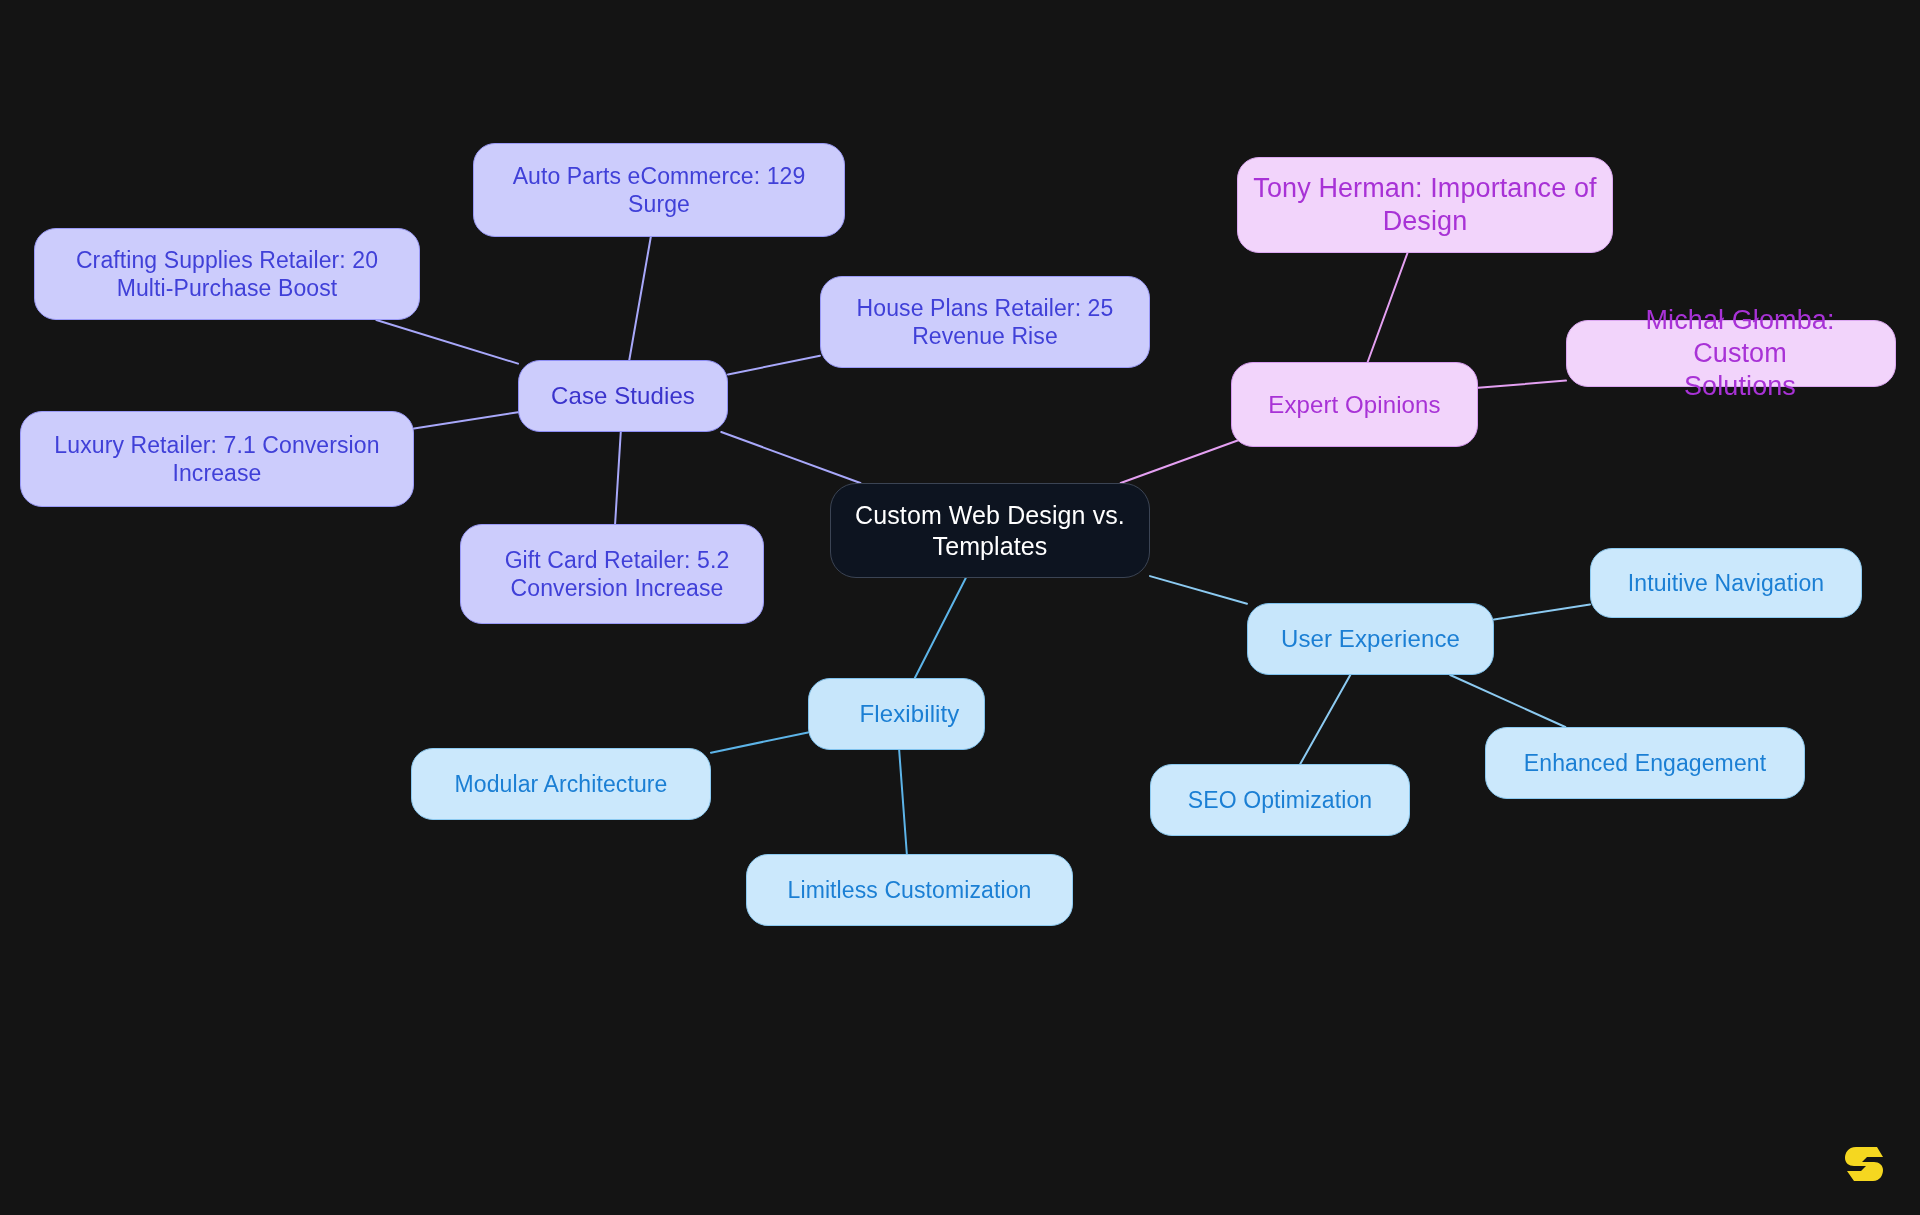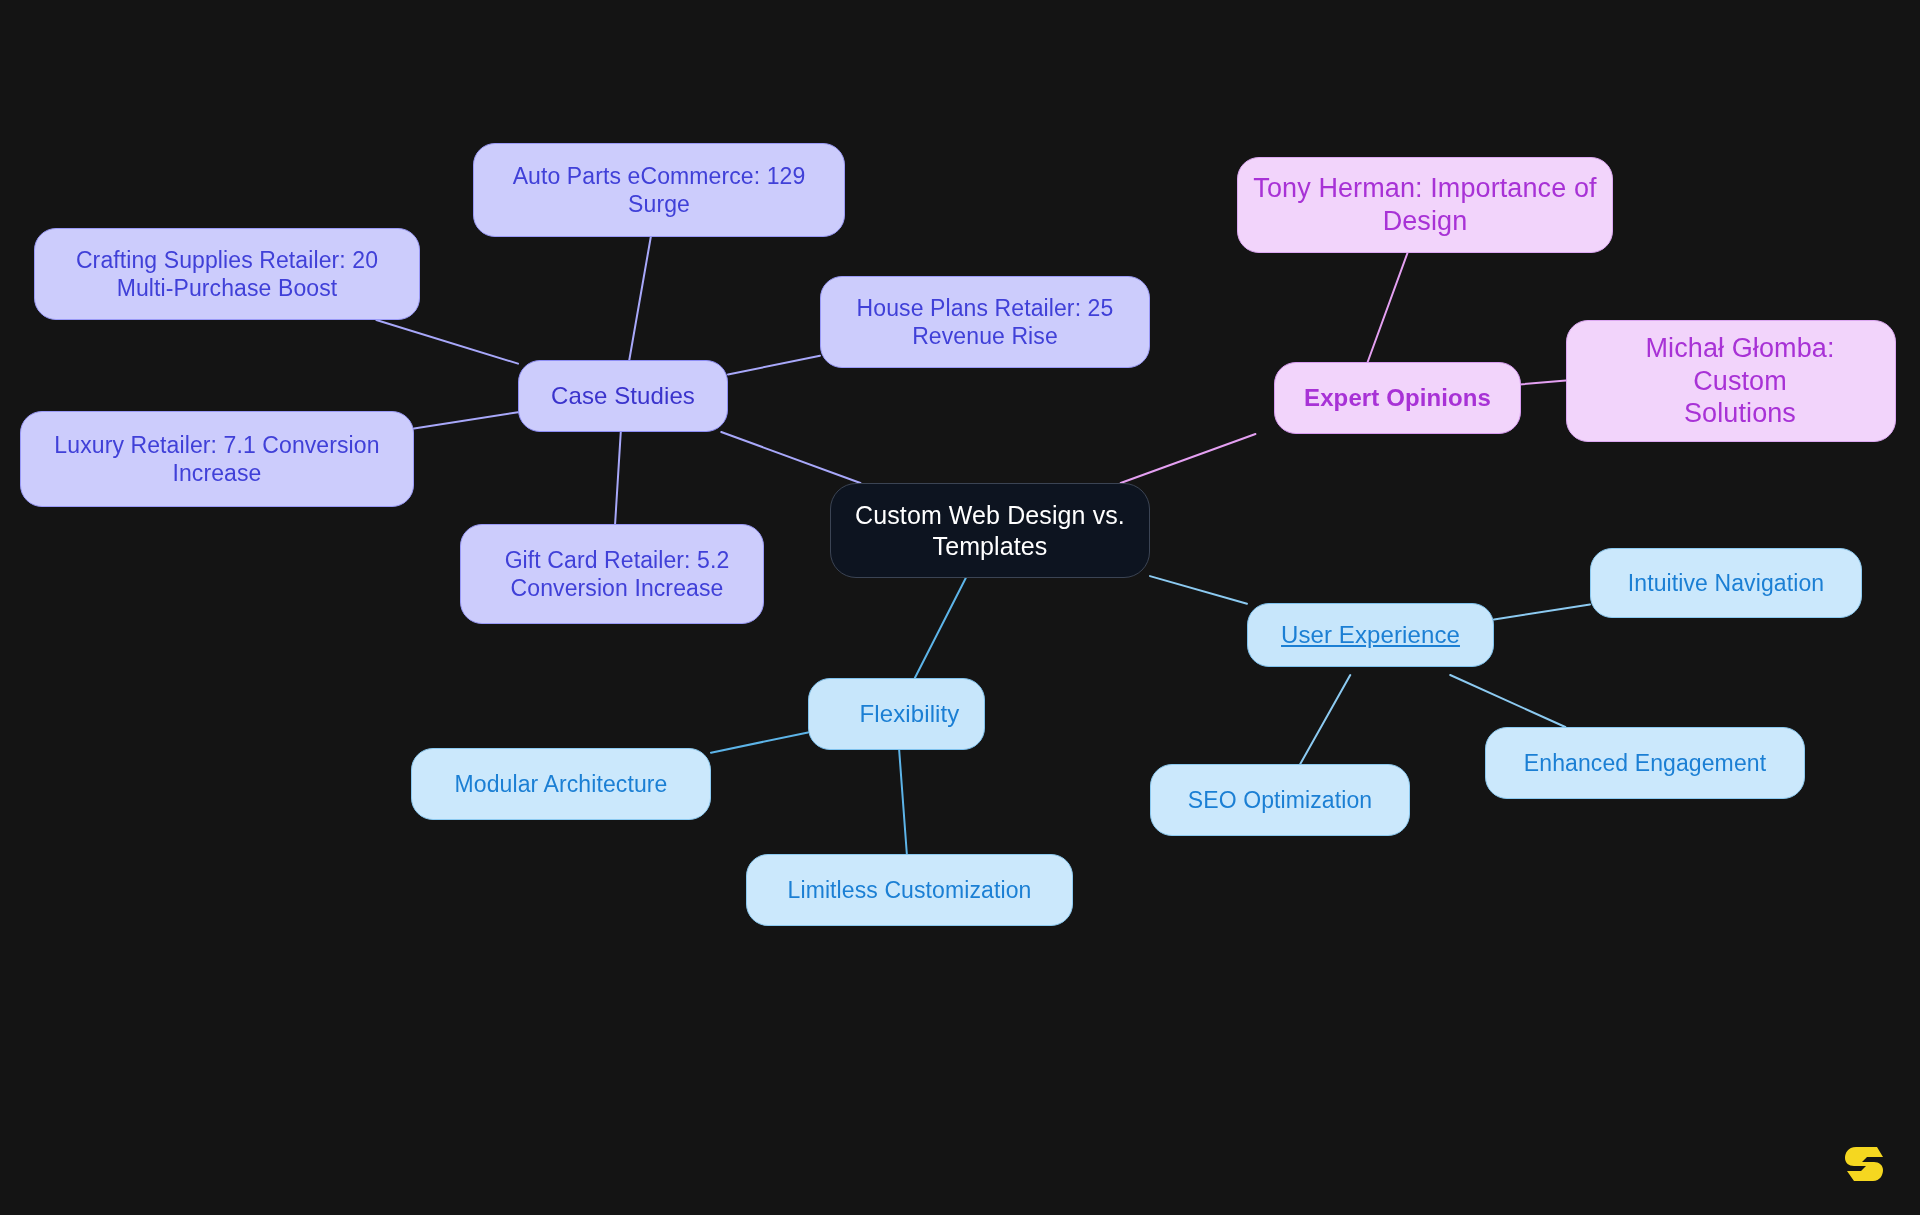--- a/index.html
+++ b/index.html
@@ -121,26 +121,26 @@
       <div class="node node-leaf-purple" style="left: 34px; top: 228px; width: 386px; height: 92px;"><span>Crafting Supplies Retailer: 20
 Multi-Purchase Boost</span></div>
       <div class="node node-leaf-purple" style="left: 473px; top: 143px; width: 372px; height: 94px;"><span>Auto Parts eCommerce: 129
 Surge</span></div>
       <div class="node node-leaf-purple" style="left: 820px; top: 276px; width: 330px; height: 92px;"><span>House Plans Retailer: 25
 Revenue Rise</span></div>
       <div class="node node-leaf-purple" style="left: 20px; top: 411px; width: 394px; height: 96px;"><span>Luxury Retailer: 7.1 Conversion
 Increase</span></div>
       <div class="node node-leaf-purple" style="left: 460px; top: 524px; width: 304px; height: 100px; padding-left: 24px;"><span>Gift Card Retailer: 5.2
 Conversion Increase</span></div>
-      <div class="node node-cat-pink" style="left: 1274px; top: 362px; width: 247px; height: 72px; font-weight: bold;"><span>Expert Opinions</span></div>
+      <div class="node node-cat-pink" style="left: 1231px; top: 362px; width: 247px; height: 85px;"><span>Expert Opinions</span></div>
       <div class="node node-leaf-pink" style="left: 1237px; top: 157px; width: 376px; height: 96px;"><span>Tony Herman: Importance of
 Design</span></div>
-      <div class="node node-leaf-pink" style="left: 1566px; top: 320px; width: 330px; height: 122px; padding-left: 32px;"><span>Michał Głomba: Custom
+      <div class="node node-leaf-pink" style="left: 1566px; top: 320px; width: 330px; height: 67px; padding-left: 32px;"><span>Michał Głomba: Custom
 Solutions</span></div>
-      <div class="node node-cat-blue" style="left: 1247px; top: 603px; width: 247px; height: 64px; text-decoration: underline;"><span>User Experience</span></div>
+      <div class="node node-cat-blue" style="left: 1247px; top: 603px; width: 247px; height: 72px;"><span>User Experience</span></div>
       <div class="node node-leaf-blue" style="left: 1590px; top: 548px; width: 272px; height: 70px;"><span>Intuitive Navigation</span></div>
       <div class="node node-leaf-blue" style="left: 1485px; top: 727px; width: 320px; height: 72px;"><span>Enhanced Engagement</span></div>
       <div class="node node-leaf-blue" style="left: 1150px; top: 764px; width: 260px; height: 72px;"><span>SEO Optimization</span></div>
       <div class="node node-cat-blue" style="left: 808px; top: 678px; width: 177px; height: 72px; padding-left: 40px;"><span>Flexibility</span></div>
       <div class="node node-leaf-blue" style="left: 411px; top: 748px; width: 300px; height: 72px;"><span>Modular Architecture</span></div>
       <div class="node node-leaf-blue" style="left: 746px; top: 854px; width: 327px; height: 72px;"><span>Limitless Customization</span></div>
     </div>
 
   <svg id="watermark" viewBox="0 0 40 42">
     <path d="M33 4 H12 C4 4 1 10 1 15 C1 20 5 23 10 23 H22 L17 28 H3 L10 38 H29 C36 38 39 32 39 27 C39 22 35 19 30 19 H18 L23 14 H39 Z" fill="#f5d720"></path>

